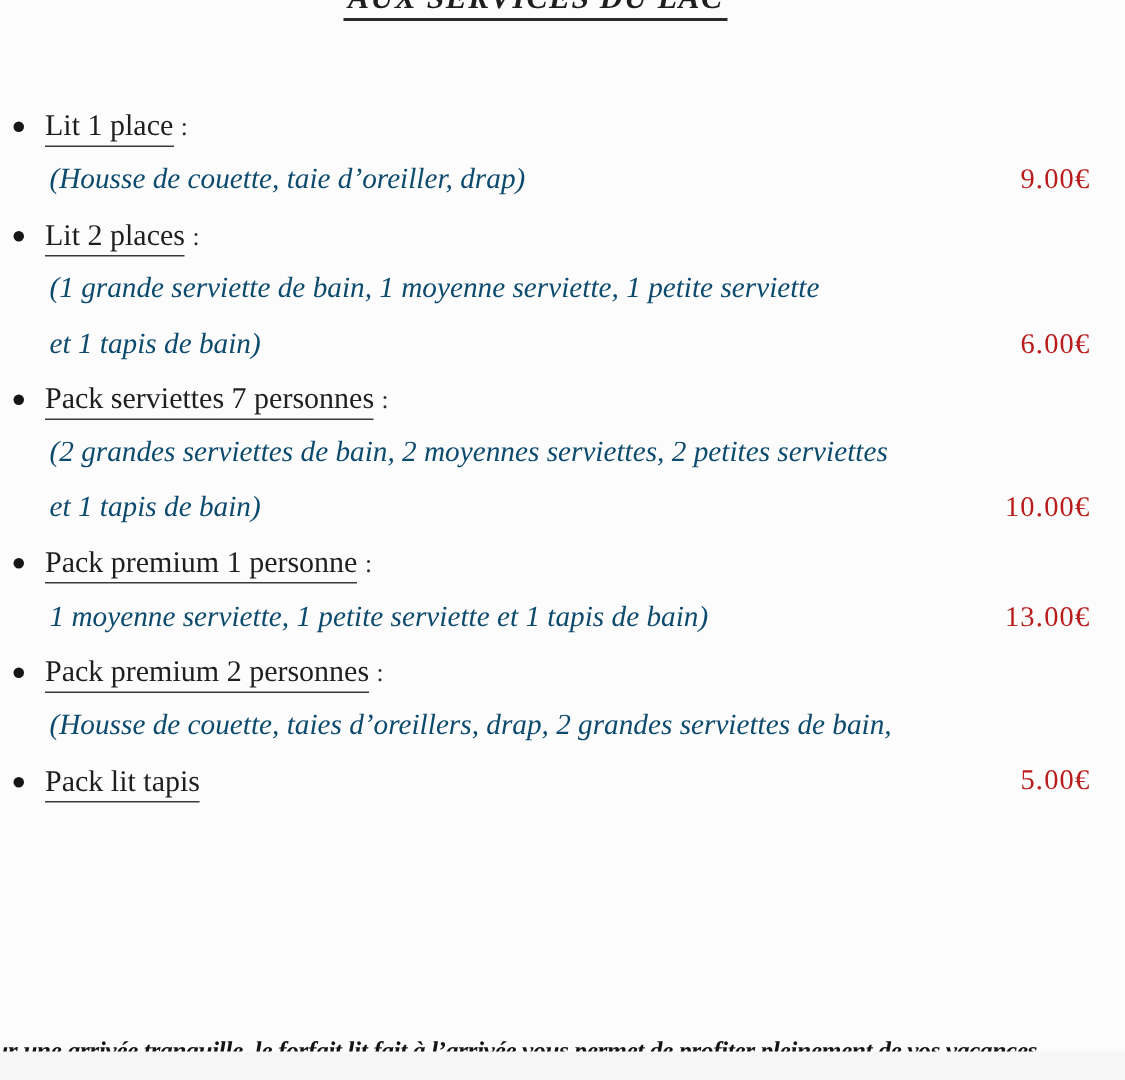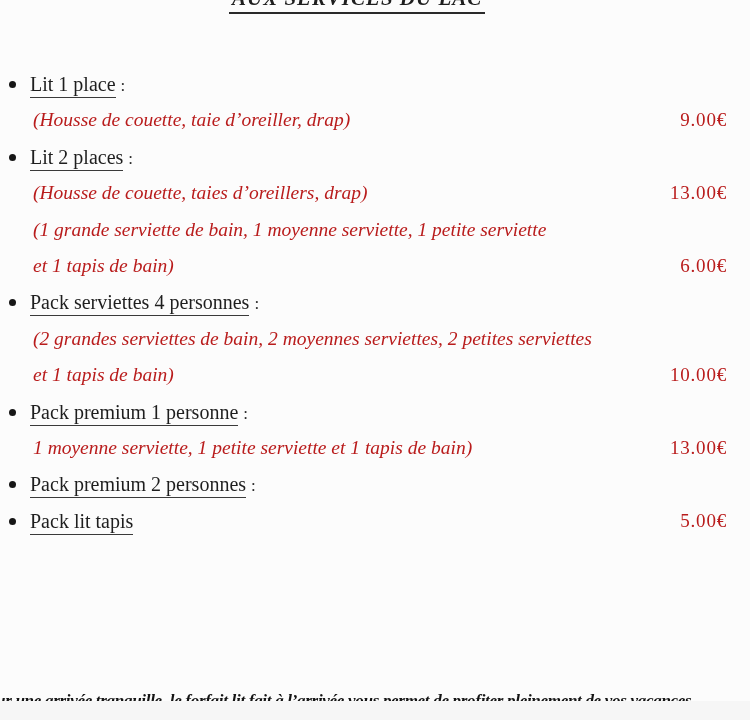--- a/index.html
+++ b/index.html
@@ -56,21 +56,21 @@
   }
   .colon {
     font-size: 17px;
     margin-left: 5px;
     color: #2a2a2a;
   }
   .desc {
     font-style: italic;
     font-size: 19.5px;
     margin-left: 3px;
-    color: #b91c1c;
+    color: #0c4a6e;
   }
   .price {
     position: absolute;
     right: 0;
     top: 0;
     line-height: 36.4px;
     font-size: 19px;
     letter-spacing: 0.8px;
     color: #b91c1c;
   }
@@ -102,39 +102,35 @@
       <div class="line">
         <span class="desc">(Housse de couette, taie d’oreiller, drap)</span>
         <span class="price">9.00€</span>
       </div>
     </div>
 
     <div>
       <div class="line">
         <span class="bullet"></span><span class="label">Lit 2 places</span><span class="colon">:</span>
       </div>
-      <div class="line">
-        <span class="desc">(Housse de couette, taies d’oreillers, drap)</span>
-        <span class="price">13.00€</span>
-      </div>
     </div>
 
     <div>
       <div class="line">
         <span class="desc">(1 grande serviette de bain, 1 moyenne serviette, 1 petite serviette</span>
       </div>
       <div class="line">
         <span class="desc">et 1 tapis de bain)</span>
         <span class="price">6.00€</span>
       </div>
     </div>
 
     <div>
       <div class="line">
-        <span class="bullet"></span><span class="label">Pack serviettes 4 personnes</span><span class="colon">:</span>
+        <span class="bullet"></span><span class="label">Pack serviettes 7 personnes</span><span class="colon">:</span>
       </div>
       <div class="line">
         <span class="desc">(2 grandes serviettes de bain, 2 moyennes serviettes, 2 petites serviettes</span>
       </div>
       <div class="line">
         <span class="desc">et 1 tapis de bain)</span>
         <span class="price">10.00€</span>
       </div>
     </div>
 
@@ -145,20 +141,23 @@
       <div class="line">
         <span class="desc">1 moyenne serviette, 1 petite serviette et 1 tapis de bain)</span>
         <span class="price">13.00€</span>
       </div>
     </div>
 
     <div>
       <div class="line">
         <span class="bullet"></span><span class="label">Pack premium 2 personnes</span><span class="colon">:</span>
       </div>
+      <div class="line">
+        <span class="desc">(Housse de couette, taies d’oreillers, drap, 2 grandes serviettes de bain,</span>
+      </div>
     </div>
 
     <div>
       <div class="line">
         <span class="bullet"></span><span class="label">Pack lit tapis</span>
         <span class="price">5.00€</span>
       </div>
     </div>
 
   </div>

